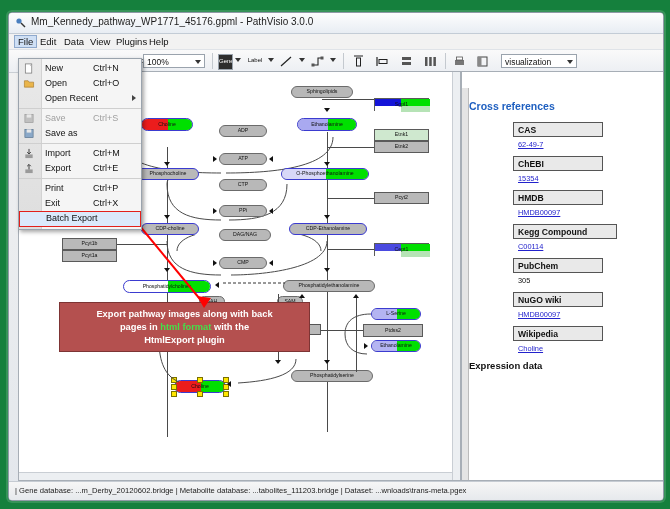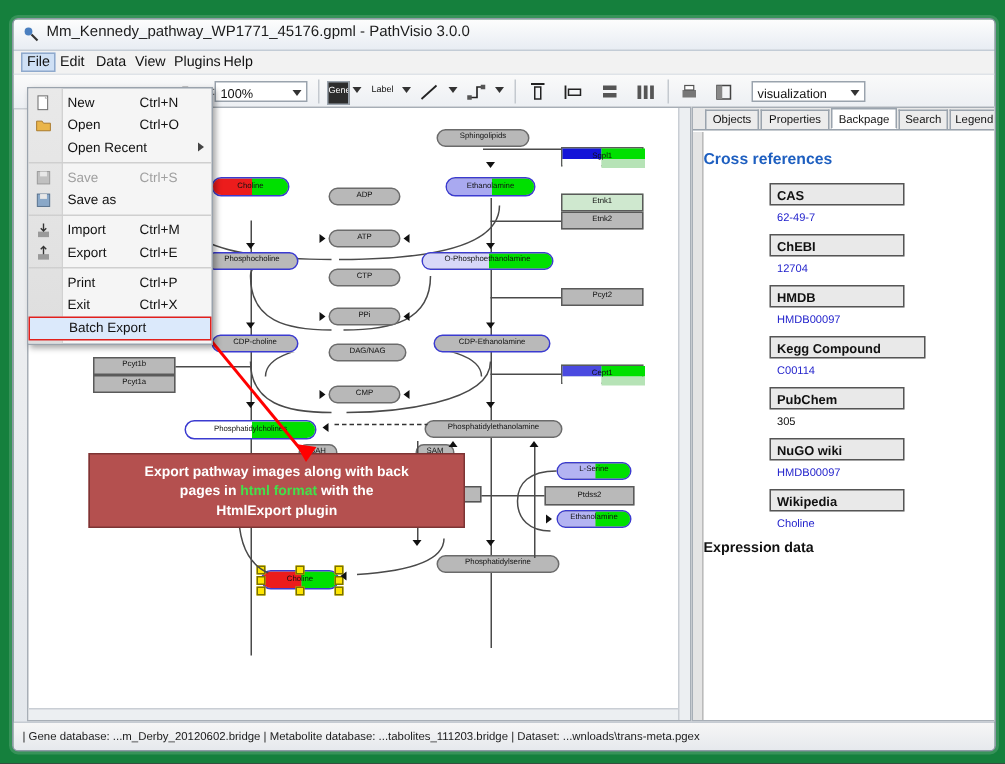--- a/index.html
+++ b/index.html
@@ -94,21 +94,21 @@
   
   .tabstrip{position:absolute;left:0;top:0;width:100%;height:14px;background:#e8e8e8;
     border-bottom:1px solid #9aa3ad;}
   .tab{position:absolute;top:1px;height:13px;background:#ececec;border:1px solid #9aa3ad;
     border-bottom:none;font-size:7.6px;color:#111;line-height:12px;text-align:center;box-sizing:border-box;}
   .tab.sel{background:#fff;top:0;height:14px;line-height:13px;font-weight:normal;border-bottom:1px solid #fff;}
   .rp-body{position:absolute;left:7px;top:16px;right:6px;bottom:0;overflow:hidden;}
   .rp-h{font-size:10.5px;font-weight:bold;color:#1e5fc0;margin:12px 0 10px 0;}
   .xref-box{width:90px;height:15px;background:#e9e9e9;border:1px solid #555;box-sizing:border-box;
     display:flex;align-items:center;padding-left:4px;font-size:8.6px;font-weight:bold;color:#111;}
-  .xref-val{margin:3px 0 0 5px;font-size:7.4px;color:#2222cc;}
+  .xref-val{margin:3px 0 0 5px;font-size:7.4px;color:#2222cc;text-decoration:underline;}
   .xref-val.plain{color:#111;text-decoration:none;}
   .xref-group{margin-bottom:7px;margin-left:44px;}
   .expr-h{font-size:9.5px;font-weight:bold;color:#111;margin-top:6px;}
   .rp-scroll{position:absolute;left:0;top:16px;width:6px;bottom:0;background:#e4e4e4;border-right:1px solid #bbb;}
 
   .canvas-scroll-b{position:absolute;left:0;bottom:0;width:100%;height:7px;background:#eceff2;
     border-top:1px solid #c9ced4;}
   .canvas-scroll-r{position:absolute;right:0;top:0;width:7px;bottom:0;background:#eceff2;
     border-left:1px solid #c9ced4;}
 </style>
@@ -404,39 +404,32 @@
           <span>pages in </span><span class="hl-green">html format</span><span> with the</span><br>
           <span>HtmlExport plugin</span>
         </div>
       </div>
 
       <div class="canvas-scroll-b"></div>
       <div class="canvas-scroll-r"></div>
     </div>
 
     <div class="rpanel">
-      <div class="tabstrip">
-        <div class="tab" style="left:8px;width:36px;">Objects</div>
-        <div class="tab" style="left:45px;width:46px;">Properties</div>
-        <div class="tab sel" style="left:92px;width:44px;">Backpage</div>
-        <div class="tab" style="left:137px;width:33px;">Search</div>
-        <div class="tab" style="left:171px;width:33px;">Legend</div>
-      </div>
       <div class="rp-scroll"></div>
 
       <div class="rp-body">
         <div class="rp-h">Cross references</div>
 
         <div class="xref-group">
           <div class="xref-box">CAS</div>
           <div class="xref-val">62-49-7</div>
         </div>
         <div class="xref-group">
           <div class="xref-box">ChEBI</div>
-          <div class="xref-val">12704</div>
+          <div class="xref-val">15354</div>
         </div>
         <div class="xref-group">
           <div class="xref-box">HMDB</div>
           <div class="xref-val">HMDB00097</div>
         </div>
         <div class="xref-group">
           <div class="xref-box" style="width:104px;">Kegg Compound</div>
           <div class="xref-val">C00114</div>
         </div>
         <div class="xref-group">

